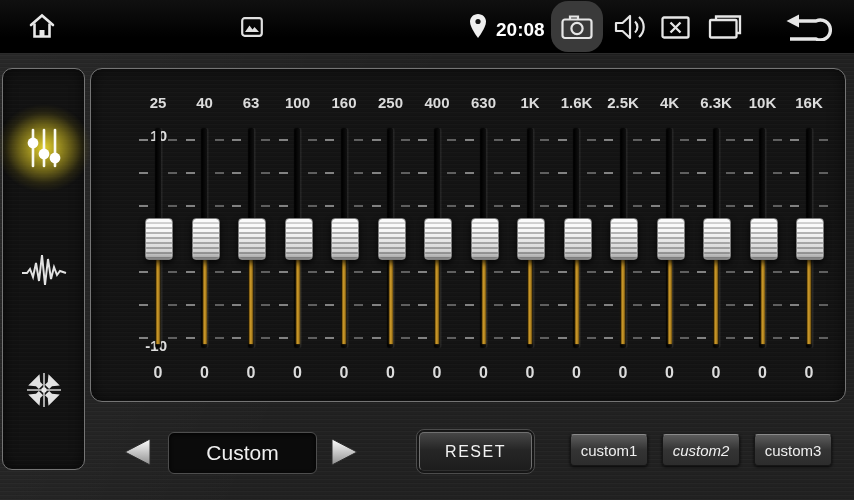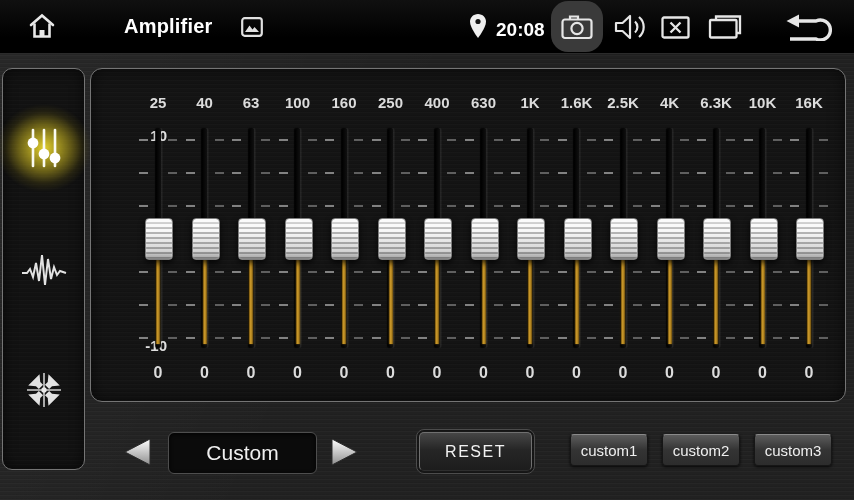--- a/index.html
+++ b/index.html
@@ -84,23 +84,20 @@
 <div class="screen">
 
   <div class="statusbar">
     <div class="sb-abs icon" style="left:27px;top:11px;">
       <svg width="30" height="30" viewBox="0 0 30 30" fill="none" stroke="#e8e8e8" stroke-width="2.6">
         <path d="M4 14 L15 4.5 L26 14" stroke-linecap="round"></path>
         <path d="M7.5 12.5 V25.5 H22.5 V12.5"></path>
         <rect x="12.5" y="19" width="5" height="6.5" fill="#e8e8e8" stroke="none"></rect>
       </svg>
     </div>
-    <div class="sb-abs" style="left:124px;top:0;height:53px;">
-      <span class="sb-title">Amplifier</span>
-    </div>
     <div class="sb-abs icon" style="left:241px;top:17px;">
       <svg width="22" height="20" viewBox="0 0 22 20">
         <rect x="1.2" y="1.2" width="19.6" height="17.6" rx="2.5" fill="none" stroke="#e0e0e0" stroke-width="2.2"></rect>
         <polygon points="4,15 8.5,8.5 11.5,12.5 13.5,10 18,15" fill="#e0e0e0"></polygon>
       </svg>
     </div>
     <div class="sb-abs icon" style="left:469px;top:13px;">
       <svg width="18" height="27" viewBox="0 0 18 27">
         <path d="M9 1 C4.3 1 1 4.6 1 8.8 C1 14.8 9 25 9 25 C9 25 17 14.8 17 8.8 C17 4.6 13.7 1 9 1 Z" fill="#efefef"></path>
         <circle cx="9" cy="8.5" r="2.6" fill="#161616"></circle>
@@ -461,16 +458,16 @@
         </defs>
       <polygon points="4,3 4,29 29,16" fill="url(#agR)" stroke="#2a2a2a" stroke-width="1"></polygon>
     </svg>
   </div>
 
   <div class="reset-outer">
     <div class="reset-btn">RESET</div>
   </div>
 
   <div class="custom-btn" style="left:570px;">custom1</div>
-  <div class="custom-btn" style="left:662px;">custom2</div>
+  <div class="custom-btn" style="left:662px;font-style:italic;">custom2</div>
   <div class="custom-btn" style="left:754px;">custom3</div>
 
 </div>
 
 </body></html>

